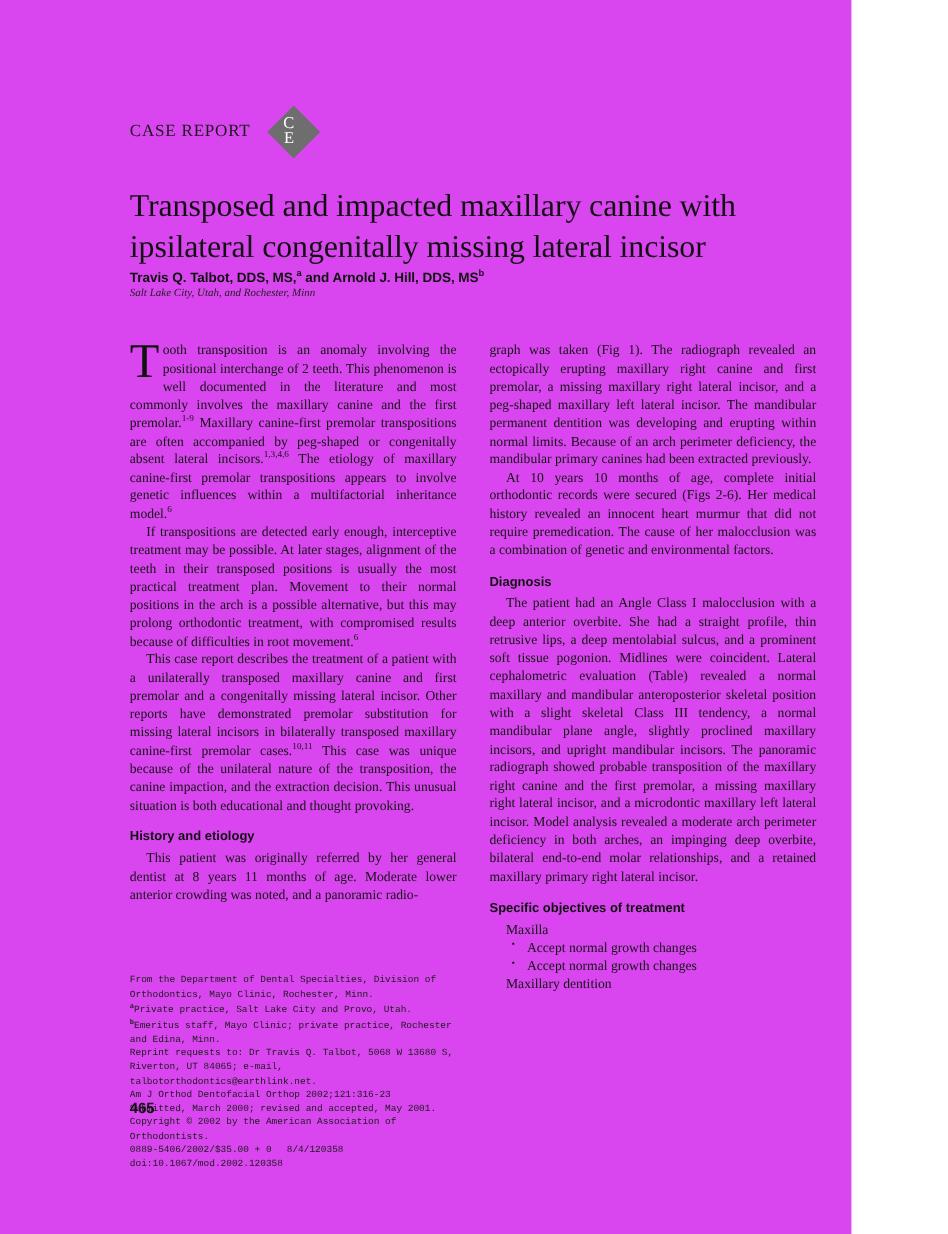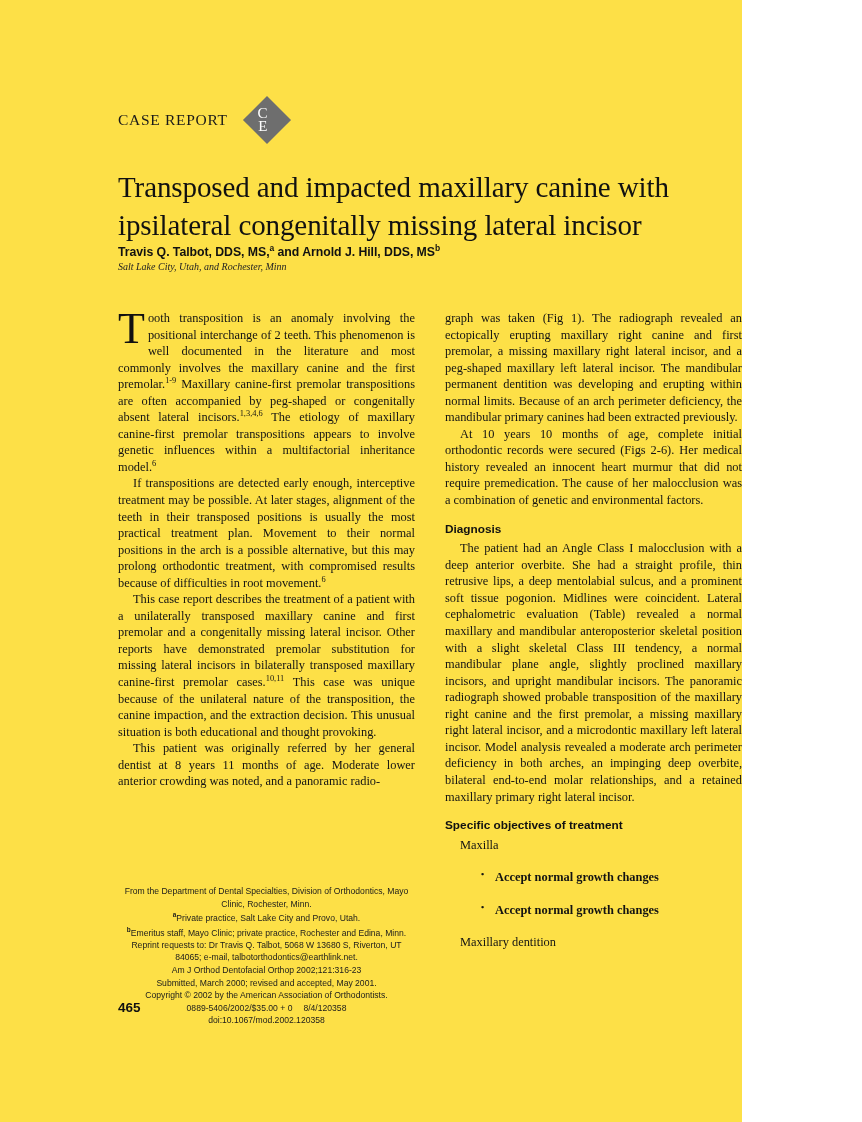--- a/index.html
+++ b/index.html
@@ -14,21 +14,22 @@
     font-family: "Liberation Serif", serif;
     color: #1a1a1a;
     overflow: hidden;
   }
 
   .page {
     position: absolute;
     left: 0; top: 0;
     width: 742px;
     height: 1122px;
-    background: #fde047;
+    background: #d946ef;
+    padding-left: 32px;
   }
 
   
   .masthead {
     position: absolute;
     left: 118px;
     top: 96px;
     display: flex;
     align-items: center;
     gap: 22px;
@@ -153,42 +154,41 @@
   ul.objlist {
     margin: 0 0 0 0;
     padding: 0 0 0 20px;
     list-style: none;
     text-align: left;
   }
   ul.objlist li {
     position: relative;
     padding-left: 14px;
     text-align: left;
-    margin: 16px;
-    font-weight: bold;
+    margin: 0;
   }
   ul.objlist li::before {
     content: "\2022";
     position: absolute;
     left: 0;
     top: -1px;
     font-size: 9px;
   }
 
   
   .footnotes {
     position: absolute;
     left: 118px;
     top: 885px;
     width: 297px;
-    font-family: Liberation Sans, sans-serif;
+    font-family: Liberation Mono, monospace;
     font-size: 8.6px;
     line-height: 1.46;
     color: #1b1b1b;
-    text-align: center;
+    text-align: left;
   }
   .footnotes div { margin: 0; }
   .footnotes sup { font-size: 6.4px; vertical-align: super; font-weight: bold; }
   .fn-wrap { text-indent: 0; }
 
   .folio {
     position: absolute;
     left: 118px;
     top: 1000px;
     font-family: "Liberation Sans", sans-serif;
@@ -219,20 +219,21 @@
   <div class="affil-city">Salt Lake City, Utah, and Rochester, Minn</div>
 
   <div class="col col-left">
 
     <p class="dropcap-para"><span class="dropcap">T</span><span>ooth transposition is an anomaly involving the positional interchange of 2 teeth. This phenomenon is well documented in the literature and most commonly involves the maxillary canine and the first premolar.</span><sup>1-9</sup><span> Maxillary canine-first premolar transpositions are often accompanied by peg-shaped or congenitally absent lateral incisors.</span><sup>1,3,4,6</sup><span> The etiology of maxillary canine-first premolar transpositions appears to involve genetic influences within a multifactorial inheritance model.</span><sup>6</sup></p>
 
     <p><span>If transpositions are detected early enough, interceptive treatment may be possible. At later stages, alignment of the teeth in their transposed positions is usually the most practical treatment plan. Movement to their normal positions in the arch is a possible alternative, but this may prolong orthodontic treatment, with compromised results because of difficulties in root movement.</span><sup>6</sup></p>
 
     <p><span>This case report describes the treatment of a patient with a unilaterally transposed maxillary canine and first premolar and a congenitally missing lateral incisor. Other reports have demonstrated premolar substitution for missing lateral incisors in bilaterally transposed maxillary canine-first premolar cases.</span><sup>10,11</sup><span> This case was unique because of the unilateral nature of the transposition, the canine impaction, and the extraction decision. This unusual situation is both educational and thought provoking.</span></p>
 
+    <h2 class="subhead">History and etiology</h2>
 
     <p>This patient was originally referred by her general dentist at 8 years 11 months of age. Moderate lower anterior crowding was noted, and a panoramic radio-</p>
   </div>
 
   <div class="col col-right">
 
     <p class="noindent">graph was taken (Fig 1). The radiograph revealed an ectopically erupting maxillary right canine and first premolar, a missing maxillary right lateral incisor, and a peg-shaped maxillary left lateral incisor. The mandibular permanent dentition was developing and erupting within normal limits. Because of an arch perimeter deficiency, the mandibular primary canines had been extracted previously.</p>
 
     <p>At 10 years 10 months of age, complete initial orthodontic records were secured (Figs 2-6). Her medical history revealed an innocent heart murmur that did not require premedication. The cause of her malocclusion was a combination of genetic and environmental factors.</p>
 

